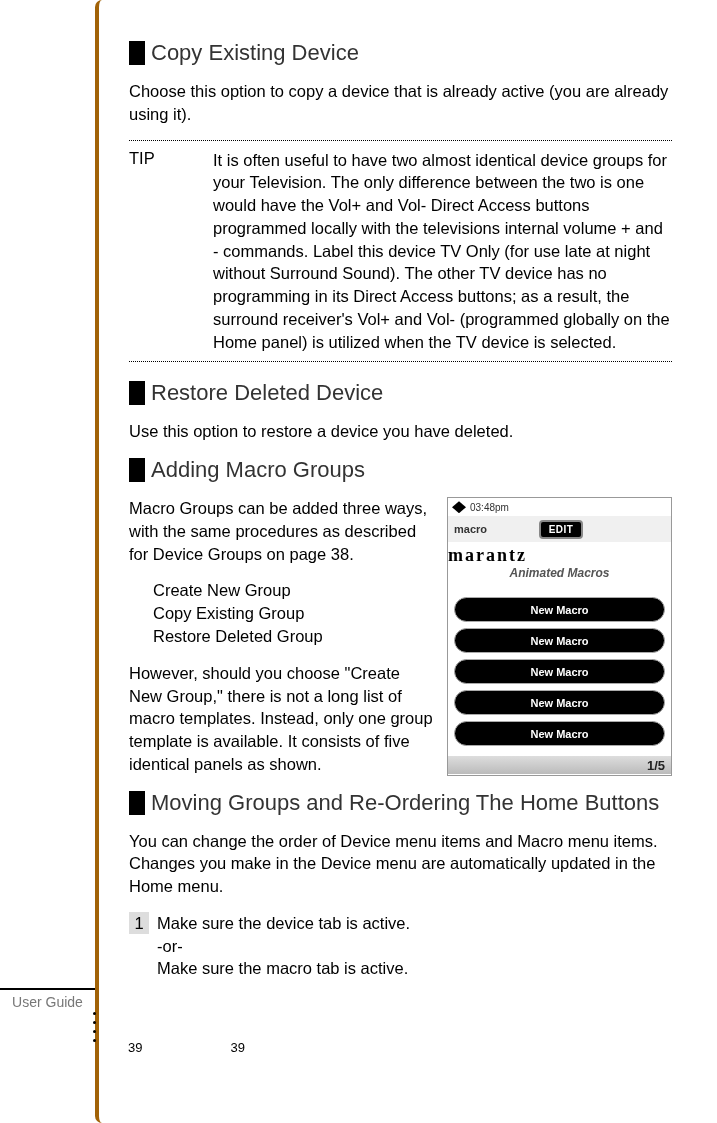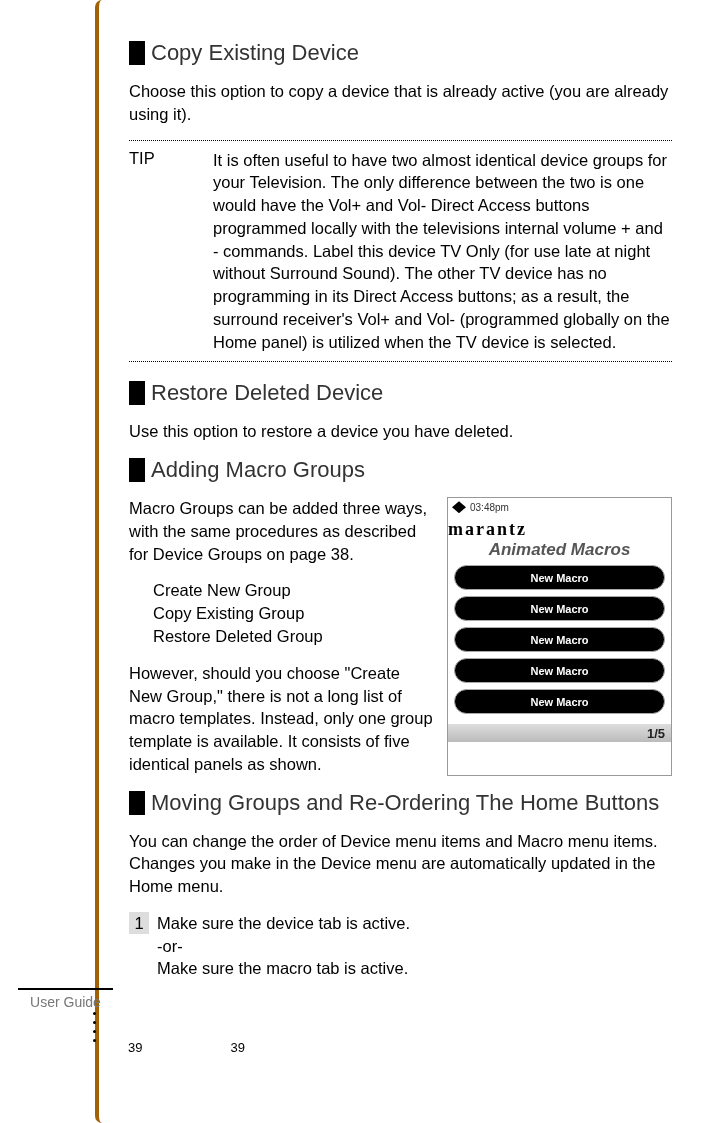--- a/index.html
+++ b/index.html
@@ -118,24 +118,24 @@
     text-align: left;
     font-size: 18px;
     font-weight: 900;
     letter-spacing: 2px;
     padding: 3px 0 0 0;
     color: #000;
     font-family: Georgia, serif;
   }
   .ds-subtitle {
     text-align: center;
-    font-size: 17px;
+    font-size: 12px;
     font-weight: bold;
     color: #555;
-    padding-bottom: 5px;
+    padding-bottom: 17px;
     font-style: italic;
   }
   .ds-buttons {
     padding: 0 6px 4px 6px;
   }
   .ds-btn {
     background: #000;
     color: #fff;
     border-radius: 14px;
     height: 25px;
@@ -168,21 +168,21 @@
     background: #ddd;
     width: 20px;
     height: 22px;
     text-align: center;
     margin-right: 8px;
     flex-shrink: 0;
     font-weight: 400;
   }
   .footer-label {
     position: absolute;
-    left: 18px;
+    left: 0;
     top: 988px;
     width: 95px;
     border-top: 2px solid #000;
     text-align: center;
     font-size: 14px;
     color: #777;
     padding-top: 4px;
   }
   .page-num-row {
     position: absolute;
@@ -241,20 +241,25 @@
         <div>Copy Existing Group</div>
         <div>Restore Deleted Group</div>
       </div>
       <div class="body-text" style="margin-bottom:0">However, should you choose "Create New Group," there is not a long list of macro templates. Instead, only one group template is available. It consists of five identical panels as shown.</div>
     </div>
 
     <div class="device-screenshot">
       <div class="ds-topbar">
         <div class="diamond"></div>
         <span>03:48pm</span>
+      </div>
+      <div class="ds-editrow">
+        <span>macro</span>
+        <span class="ds-editbadge">EDIT</span>
+        <span style="width:30px"></span>
       </div>
       <div class="ds-brand">marantz</div>
       <div class="ds-subtitle">Animated Macros</div>
       <div class="ds-buttons">
         <div class="ds-btn">New Macro</div>
         <div class="ds-btn">New Macro</div>
         <div class="ds-btn">New Macro</div>
         <div class="ds-btn">New Macro</div>
         <div class="ds-btn">New Macro</div>
       </div>

